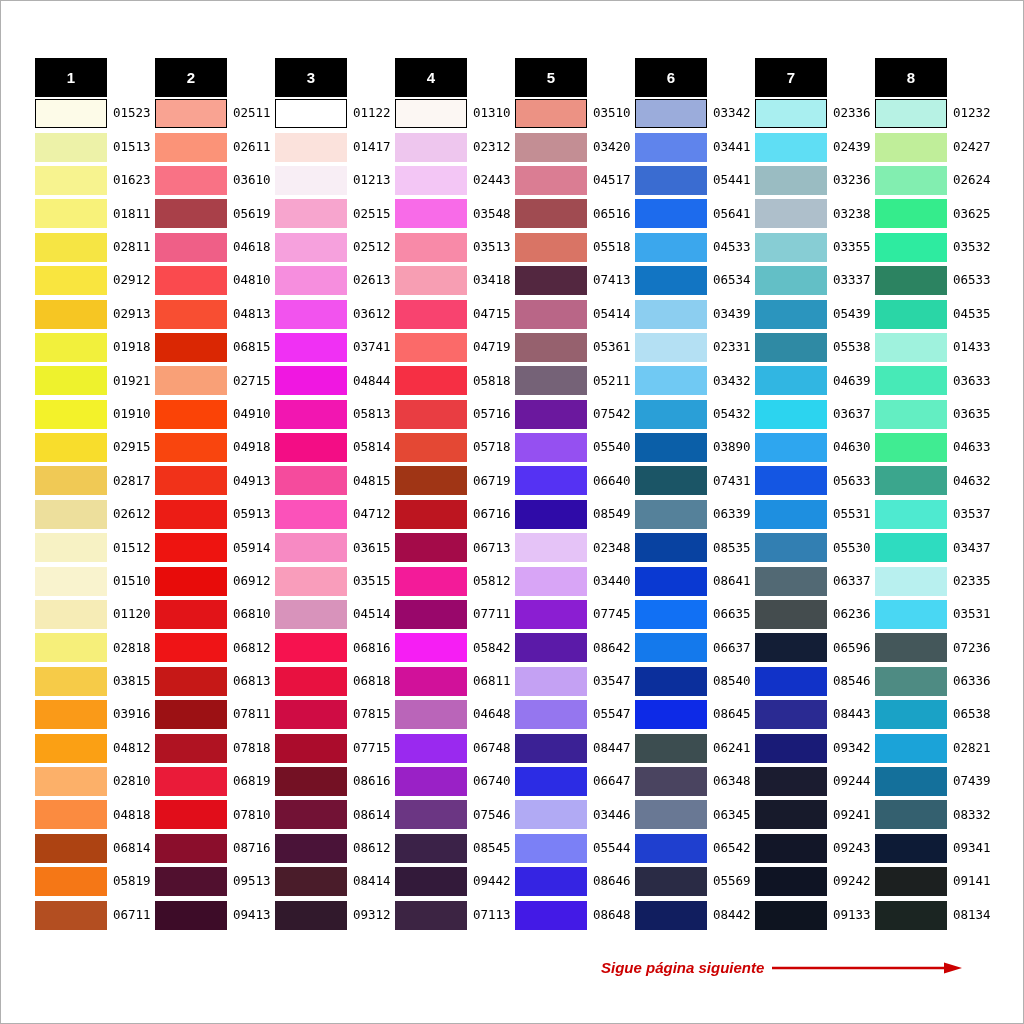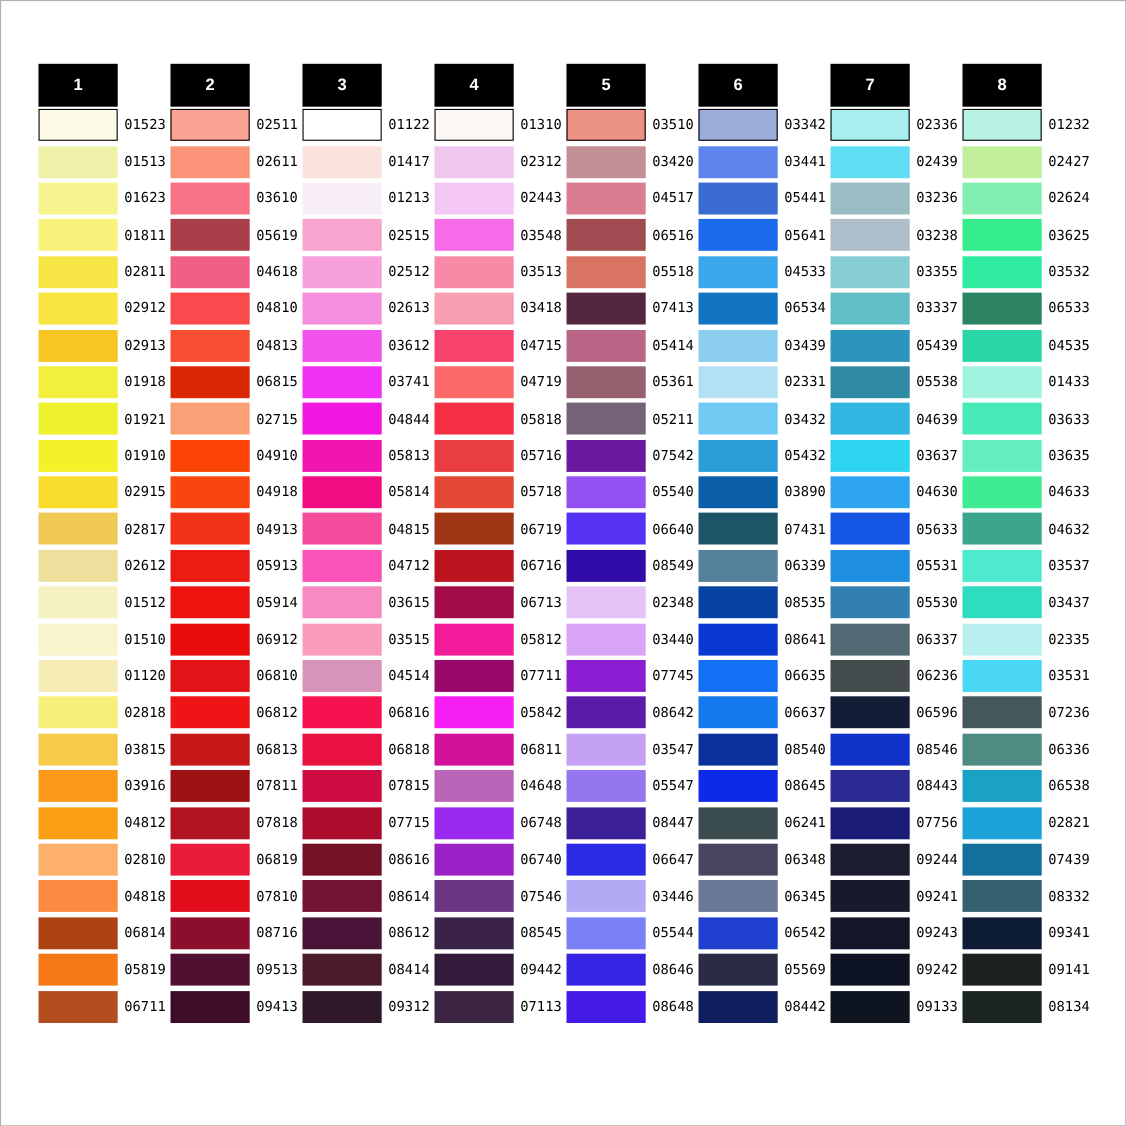--- a/index.html
+++ b/index.html
@@ -784,21 +784,21 @@
         <div class="row">
           <div class="swatch" style="background: rgb(17, 50, 200);"></div>
           <div class="code">08546</div>
         </div>
         <div class="row">
           <div class="swatch" style="background: rgb(42, 42, 146);"></div>
           <div class="code">08443</div>
         </div>
         <div class="row">
           <div class="swatch" style="background: rgb(25, 27, 119);"></div>
-          <div class="code">07756</div>
+          <div class="code">09342</div>
         </div>
         <div class="row">
           <div class="swatch" style="background: rgb(27, 28, 48);"></div>
           <div class="code">09244</div>
         </div>
         <div class="row">
           <div class="swatch" style="background: rgb(23, 26, 43);"></div>
           <div class="code">09241</div>
         </div>
         <div class="row">
@@ -912,14 +912,21 @@
           <div class="swatch" style="background: rgb(28, 32, 32);"></div>
           <div class="code">09141</div>
         </div>
         <div class="row">
           <div class="swatch" style="background: rgb(27, 37, 34);"></div>
           <div class="code">08134</div>
         </div>
       </div>
     </div>
 
+  <div id="footer">
+    <span id="footer-text">Sigue página siguiente</span>
+    <svg id="footer-arrow" width="190" height="14" viewBox="0 0 190 14">
+      <line x1="0" y1="7" x2="178" y2="7" stroke="#cc0000" stroke-width="2.5"></line>
+      <polygon points="172,1.5 190,7 172,12.5" fill="#cc0000"></polygon>
+    </svg>
+  </div>
 
 </div>
 
 </body></html>

